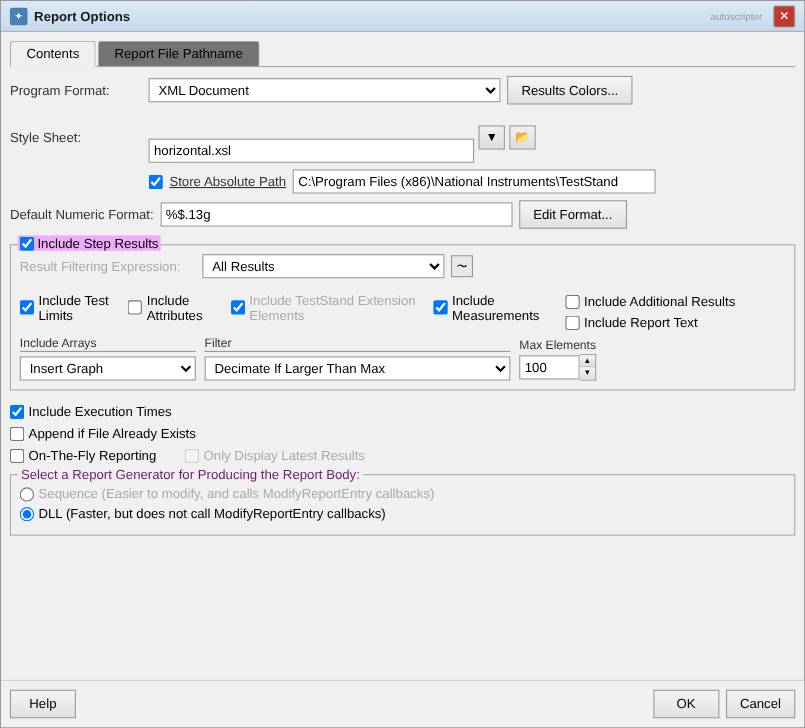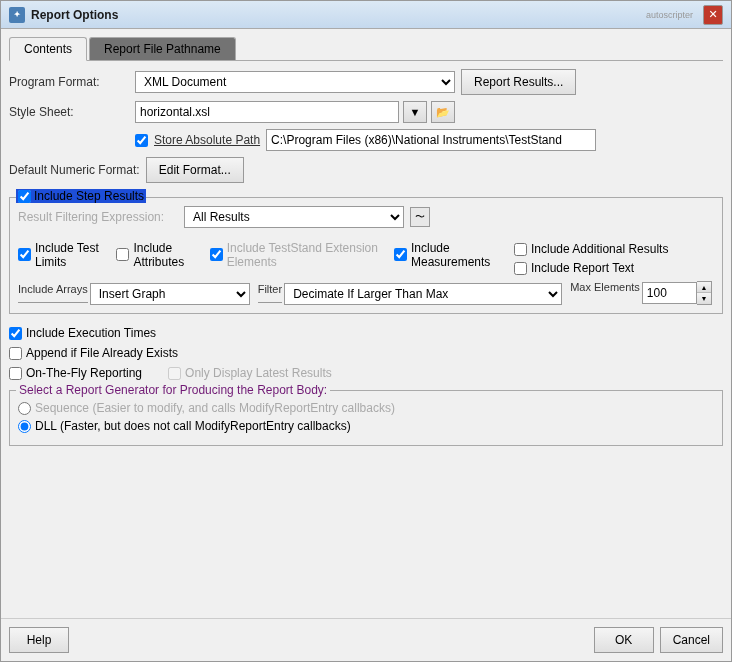--- a/index.html
+++ b/index.html
@@ -119,26 +119,27 @@
     }
     .dropdown-wide {
       width: 320px;
     }
     .stylesheet-row {
       display: flex;
       align-items: center;
       gap: 4px;
     }
     .stylesheet-input {
-      width: 264px;
+      width: 296px;
       height: 22px;
       border: 1px solid #999;
       background: white;
       padding: 2px 4px;
       font-size: 12px;
+      margin-top: 25px;
     }
     .btn-small {
       width: 24px;
       height: 22px;
       border: 1px solid #999;
       background: linear-gradient(to bottom, #f0f0f0, #ddd);
       cursor: pointer;
       display: flex;
       align-items: center;
       justify-content: center;
@@ -175,21 +176,21 @@
     .include-step-results {
       border: 1px solid #aaa;
       padding: 8px;
       position: relative;
       margin-top: 8px;
     }
     .include-step-title {
       position: absolute;
       top: -9px;
       left: 6px;
-      background: #1d4ed8;
+      background: #f0abfc;
       padding: 0 2px;
       display: flex;
       align-items: center;
       gap: 3px;
       font-size: 12px;
     }
     .inner-content {
       display: flex;
       gap: 8px;
     }
@@ -207,21 +208,21 @@
       padding-top: 8px;
     }
     .arrays-filter-row {
       display: flex;
       gap: 8px;
       margin-top: 6px;
       align-items: flex-end;
     }
     .array-group {
       display: flex;
-      flex-direction: row;
+      flex-direction: column;
       gap: 2px;
     }
     .array-label {
       font-size: 11px;
       color: #333;
       border-bottom: 1px solid #999;
       padding-bottom: 1px;
       margin-bottom: 2px;
     }
     .filter-label {
@@ -343,21 +344,21 @@
       <div class="tab">Report File Pathname</div>
     </div>
 
     <div class="form-area">
 
       <div class="form-row">
         <span class="form-label">Program Format:</span>
         <select class="dropdown-wide">
           <option>XML Document</option>
         </select>
-        <button class="btn">Report Results...</button>
+        <button class="btn">Results Colors...</button>
       </div>
 
       <div class="form-row">
         <span class="form-label">Style Sheet:</span>
         <div class="stylesheet-row">
           <input type="text" class="stylesheet-input" value="horizontal.xsl" style="">
           <button class="btn-small">▼</button>
           <button class="btn-small">
             <span style="font-size:11px;">📂</span>
           </button>
@@ -365,20 +366,21 @@
       </div>
 
       <div class="form-row" style="padding-left:126px;">
         <input type="checkbox" id="storeAbsPath" checked="" style="">
         <label for="storeAbsPath" class="form-label-sm" style="min-width:auto;text-decoration:underline;">Store Absolute Path</label>
         <input type="text" class="path-input" value="C:\Program Files (x86)\National Instruments\TestStand " style="width: 330px;">
       </div>
 
       <div class="form-row">
         <span class="form-label">Default Numeric Format:</span>
+        <input type="text" class="dropdown-wide" value="%$.13g" style="width: 320px;">
         <button class="btn">Edit Format...</button>
       </div>
 
       <div class="include-step-results">
         <div class="include-step-title">
           <input type="checkbox" id="includeStep" checked="" style="">
           <label for="includeStep">Include Step Results</label>
         </div>
 
         <div class="result-filter-row" style="margin-bottom:6px;">

